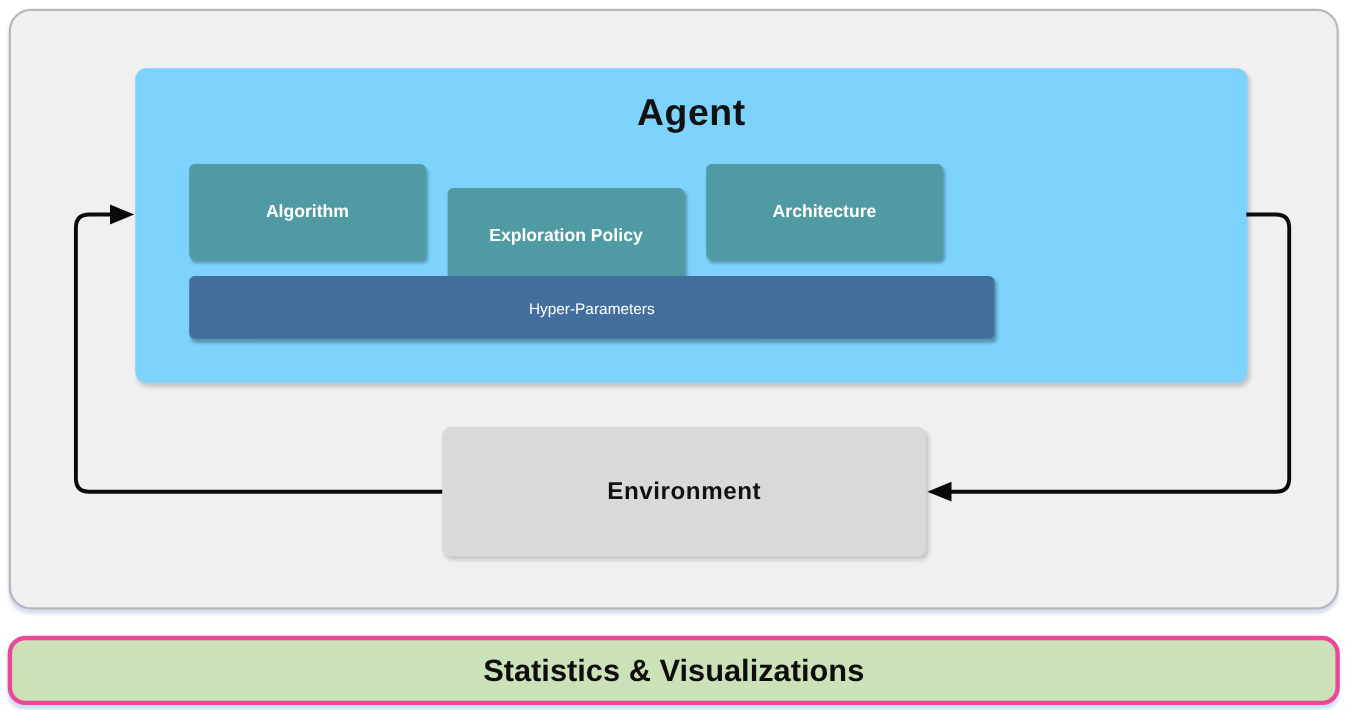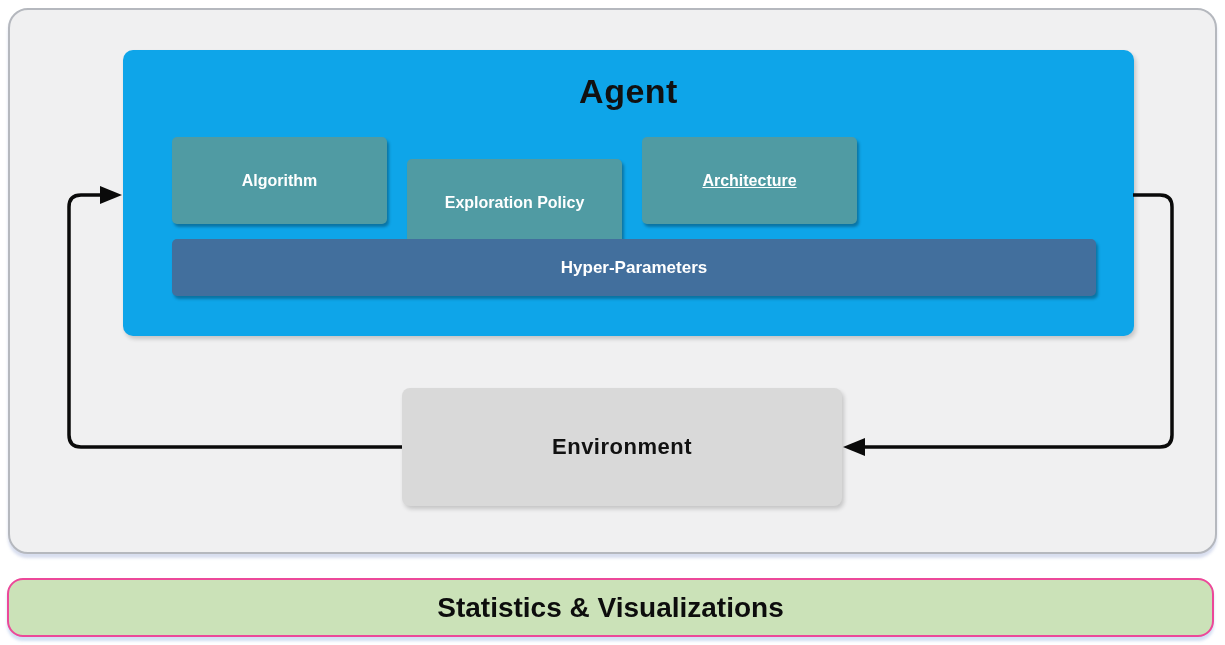--- a/index.html
+++ b/index.html
@@ -17,23 +17,23 @@
     left: 8px; top: 8px;
     width: 1205px; height: 542px;
     background: #f0f0f1;
     border: 2px solid #b5b8be;
     border-radius: 20px;
     box-shadow: 0 4px 3px rgba(195,205,230,0.65);
   }
 
   .agent-panel {
     position: absolute;
-    left: 123px; top: 50px;
+    left: 123px; top: 62px;
     width: 1011px; height: 286px;
-    background: #0ea5e9;
+    background: #7dd3fc;
     border-radius: 10px;
     box-shadow: 2px 3px 4px rgba(0,0,0,0.18);
   }
 
   .agent-title {
     position: absolute;
     left: 0; right: 0; top: 22px;
     text-align: center;
     font-size: 34px;
     font-weight: bold;
@@ -51,36 +51,36 @@
     display: flex;
     align-items: center;
     justify-content: center;
     color: #ffffff;
     font-size: 16px;
     font-weight: bold;
     text-align: center;
   }
   .component-box.c0 { left: 49px; }
   .component-box.c1 { left: 284px; margin-top: 22px; }
-  .component-box.c2 { left: 519px; text-decoration: underline; }
+  .component-box.c2 { left: 519px; }
   .component-box.c3 { left: 754px; }
 
   .hyper-bar {
     position: absolute;
     left: 49px; top: 189px;
-    width: 924px; height: 57px;
+    width: 732px; height: 57px;
     background: #426f9d;
     border-radius: 5px;
     box-shadow: 2px 3px 3px rgba(0,0,0,0.3);
     display: flex;
     align-items: center;
     justify-content: center;
     color: #ffffff;
-    font-size: 17px;
-    font-weight: bold;
+    font-size: 14px;
+    font-weight: normal;
   }
 
   .environment-box {
     position: absolute;
     left: 402px; top: 388px;
     width: 440px; height: 118px;
     background: #d9d9d9;
     border-radius: 8px;
     box-shadow: 2px 3px 4px rgba(0,0,0,0.18);
     display: flex;
@@ -97,21 +97,21 @@
     left: 0; top: 0;
     width: 1225px; height: 645px;
     pointer-events: none;
   }
 
   .footer-bar {
     position: absolute;
     left: 7px; top: 578px;
     width: 1203px; height: 55px;
     background: #cbe2b8;
-    border: 2px solid #ec4899;
+    border: 4px solid #ec4899;
     border-radius: 16px;
     box-shadow: 0 4px 3px rgba(200,215,240,0.8);
     display: flex;
     align-items: center;
     justify-content: center;
     font-size: 28px;
     font-weight: bold;
     color: #0d0d0d;
   }
 </style>

